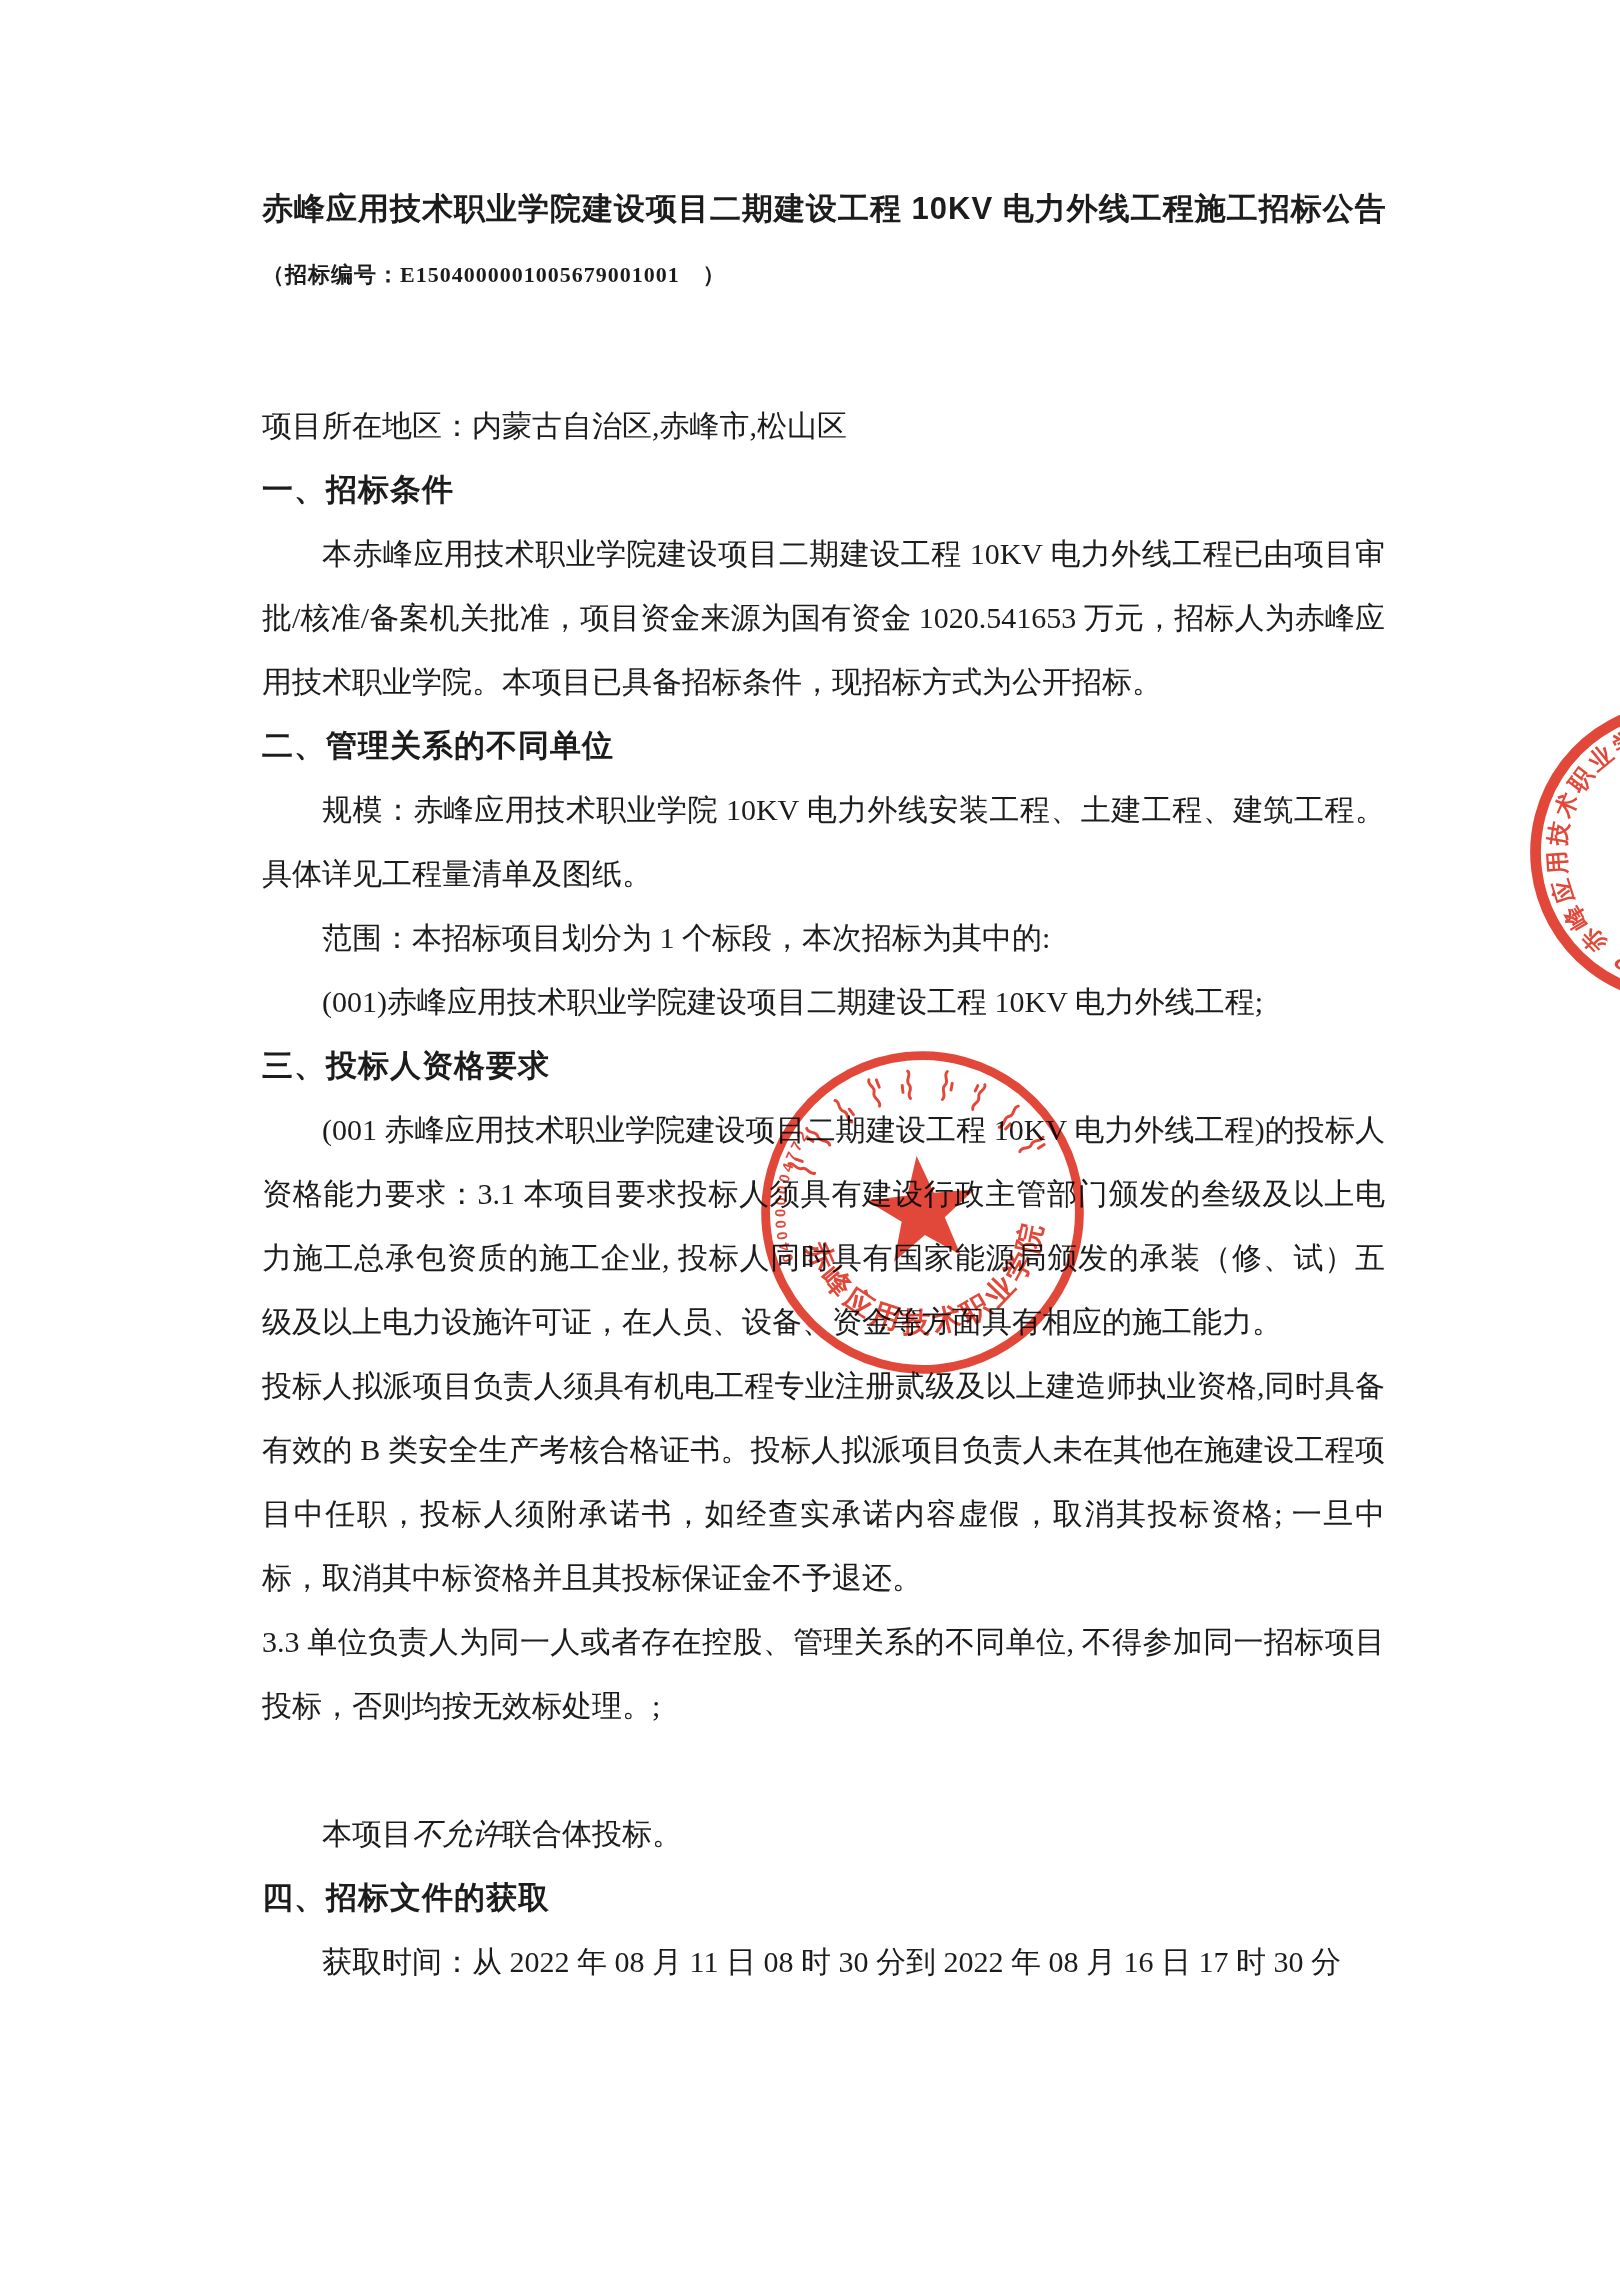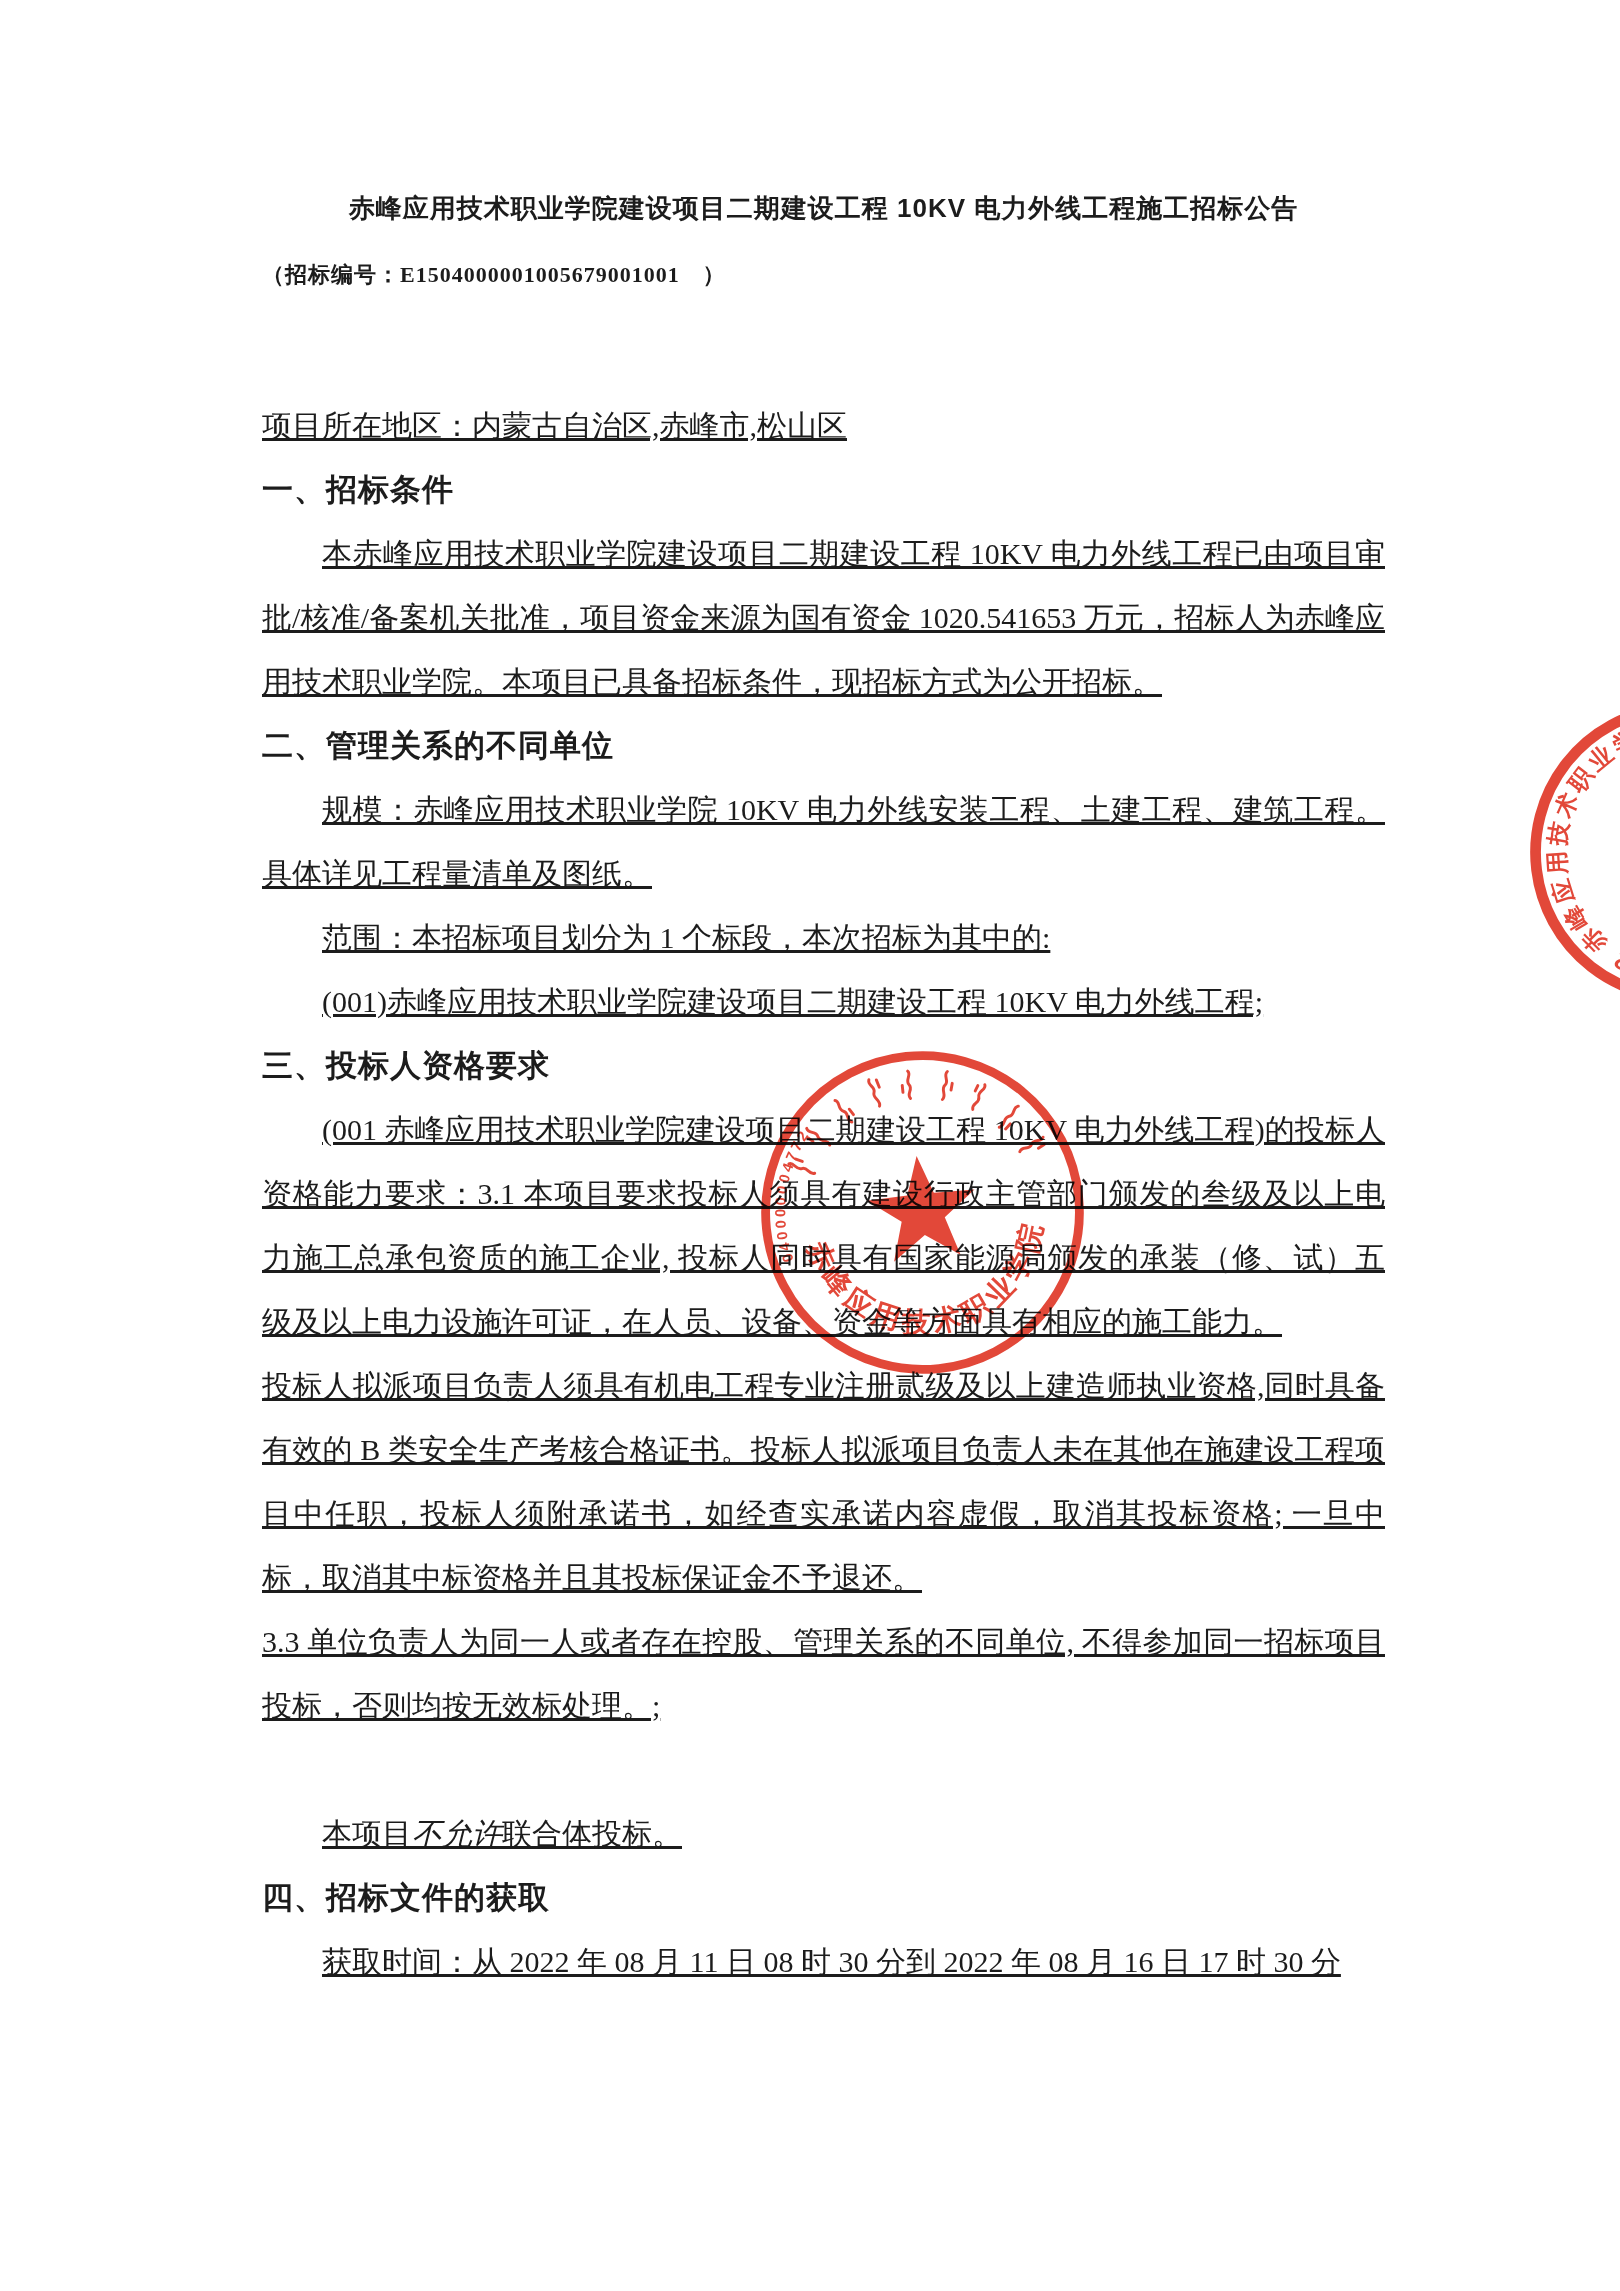--- a/index.html
+++ b/index.html
@@ -6,29 +6,29 @@
   body{
     width:1620px;height:2292px;background:#ffffff;position:relative;overflow:hidden;
     font-family:"Liberation Serif","DejaVu Serif",serif;color:#1c1c1c;
   }
   #content{
     position:absolute;left:262px;top:0;width:1123px;
   }
   .title{
     margin:186px 0 0 0;text-align:center;white-space:nowrap;
     font-family:"Liberation Sans","DejaVu Sans",sans-serif;
-    font-weight:bold;font-size:26px;line-height:45px;letter-spacing:1px;
+    font-weight:bold;font-size:31px;line-height:45px;letter-spacing:1px;
   }
   .subtitle{
     margin:21.6px 0 0 0;text-align:left;
     font-family:Liberation Serif, serif;
     font-weight:bold;font-size:22px;line-height:43px;letter-spacing:1px;
   }
   .loc{margin:98px 0 0 0;}
-  p{margin:0;font-size:30px;line-height:64px;text-align:justify;text-decoration:underline;}
+  p{margin:0;font-size:30px;line-height:64px;text-align:justify;}
   p.ind{text-indent:2em;}
   h2{
     margin:0;font-family:"Liberation Sans","DejaVu Sans",sans-serif;
     font-weight:bold;font-size:31px;line-height:64px;letter-spacing:1px;
   }
   .gap-top{margin-top:64px;}
   .it{font-style:italic;}
   .seal{position:absolute;mix-blend-mode:multiply;opacity:.93;}
   .seal text{font-family:"Liberation Sans","DejaVu Sans",sans-serif;font-weight:bold;}
 </style>

